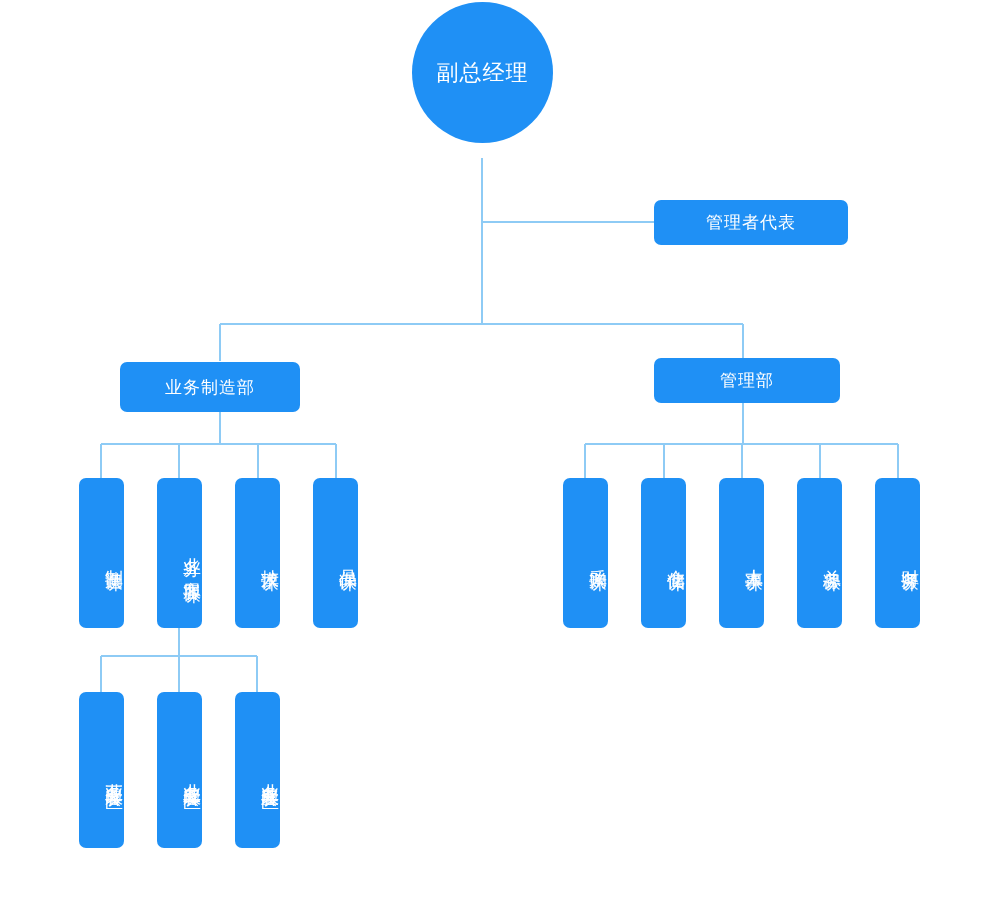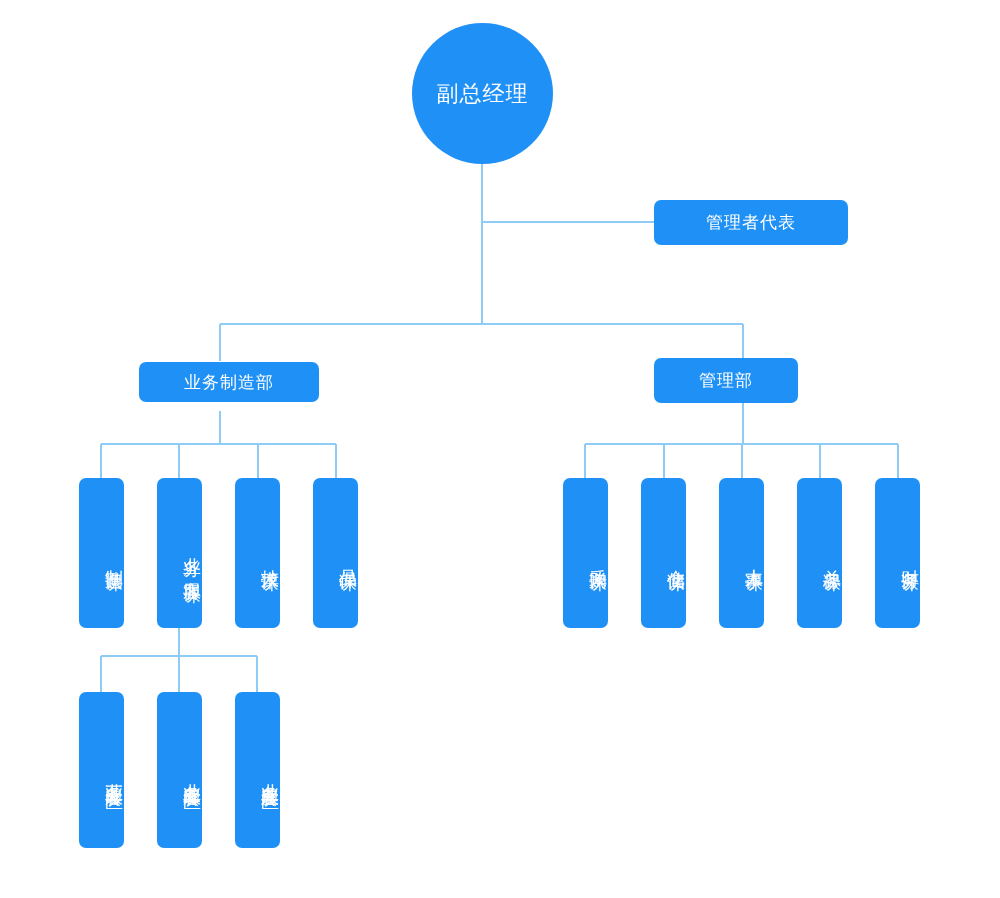--- a/index.html
+++ b/index.html
@@ -93,33 +93,33 @@
       <line x1="820" y1="444" x2="820" y2="478"></line>
       <line x1="898" y1="444" x2="898" y2="478"></line>
 
       <line x1="179" y1="628" x2="179" y2="692"></line>
       <line x1="101" y1="656" x2="257" y2="656"></line>
       <line x1="101" y1="656" x2="101" y2="692"></line>
       <line x1="257" y1="656" x2="257" y2="692"></line>
     </g>
   </svg>
 
-  <div class="node node-circle" style="left:412px; top:23px; width:141px; height:141px;">
+  <div class="node node-circle" style="left:412px; top:2px; width:141px; height:141px;">
     <span>副总经理</span>
   </div>
 
   <div class="node node-box" style="left:654px; top:200px; width:194px; height:45px;">
     <span>管理者代表</span>
   </div>
 
-  <div class="node node-box" style="left:139px; top:362px; width:180px; height:40px;">
+  <div class="node node-box" style="left:120px; top:362px; width:180px; height:50px;">
     <span>业务制造部</span>
   </div>
 
-  <div class="node node-box" style="left:654px; top:358px; width:144px; height:45px;">
+  <div class="node node-box" style="left:654px; top:358px; width:186px; height:45px;">
     <span>管理部</span>
   </div>
 
   <div class="node node-vert" style="left:79px; top:478px; width:45px; height:150px;">
     <span class="vlabel">制造课</span>
   </div>
   <div class="node node-vert" style="left:157px; top:478px; width:45px; height:150px;">
     <span class="vlabel">业务／客服课</span>
   </div>
   <div class="node node-vert" style="left:235px; top:478px; width:45px; height:150px;">

